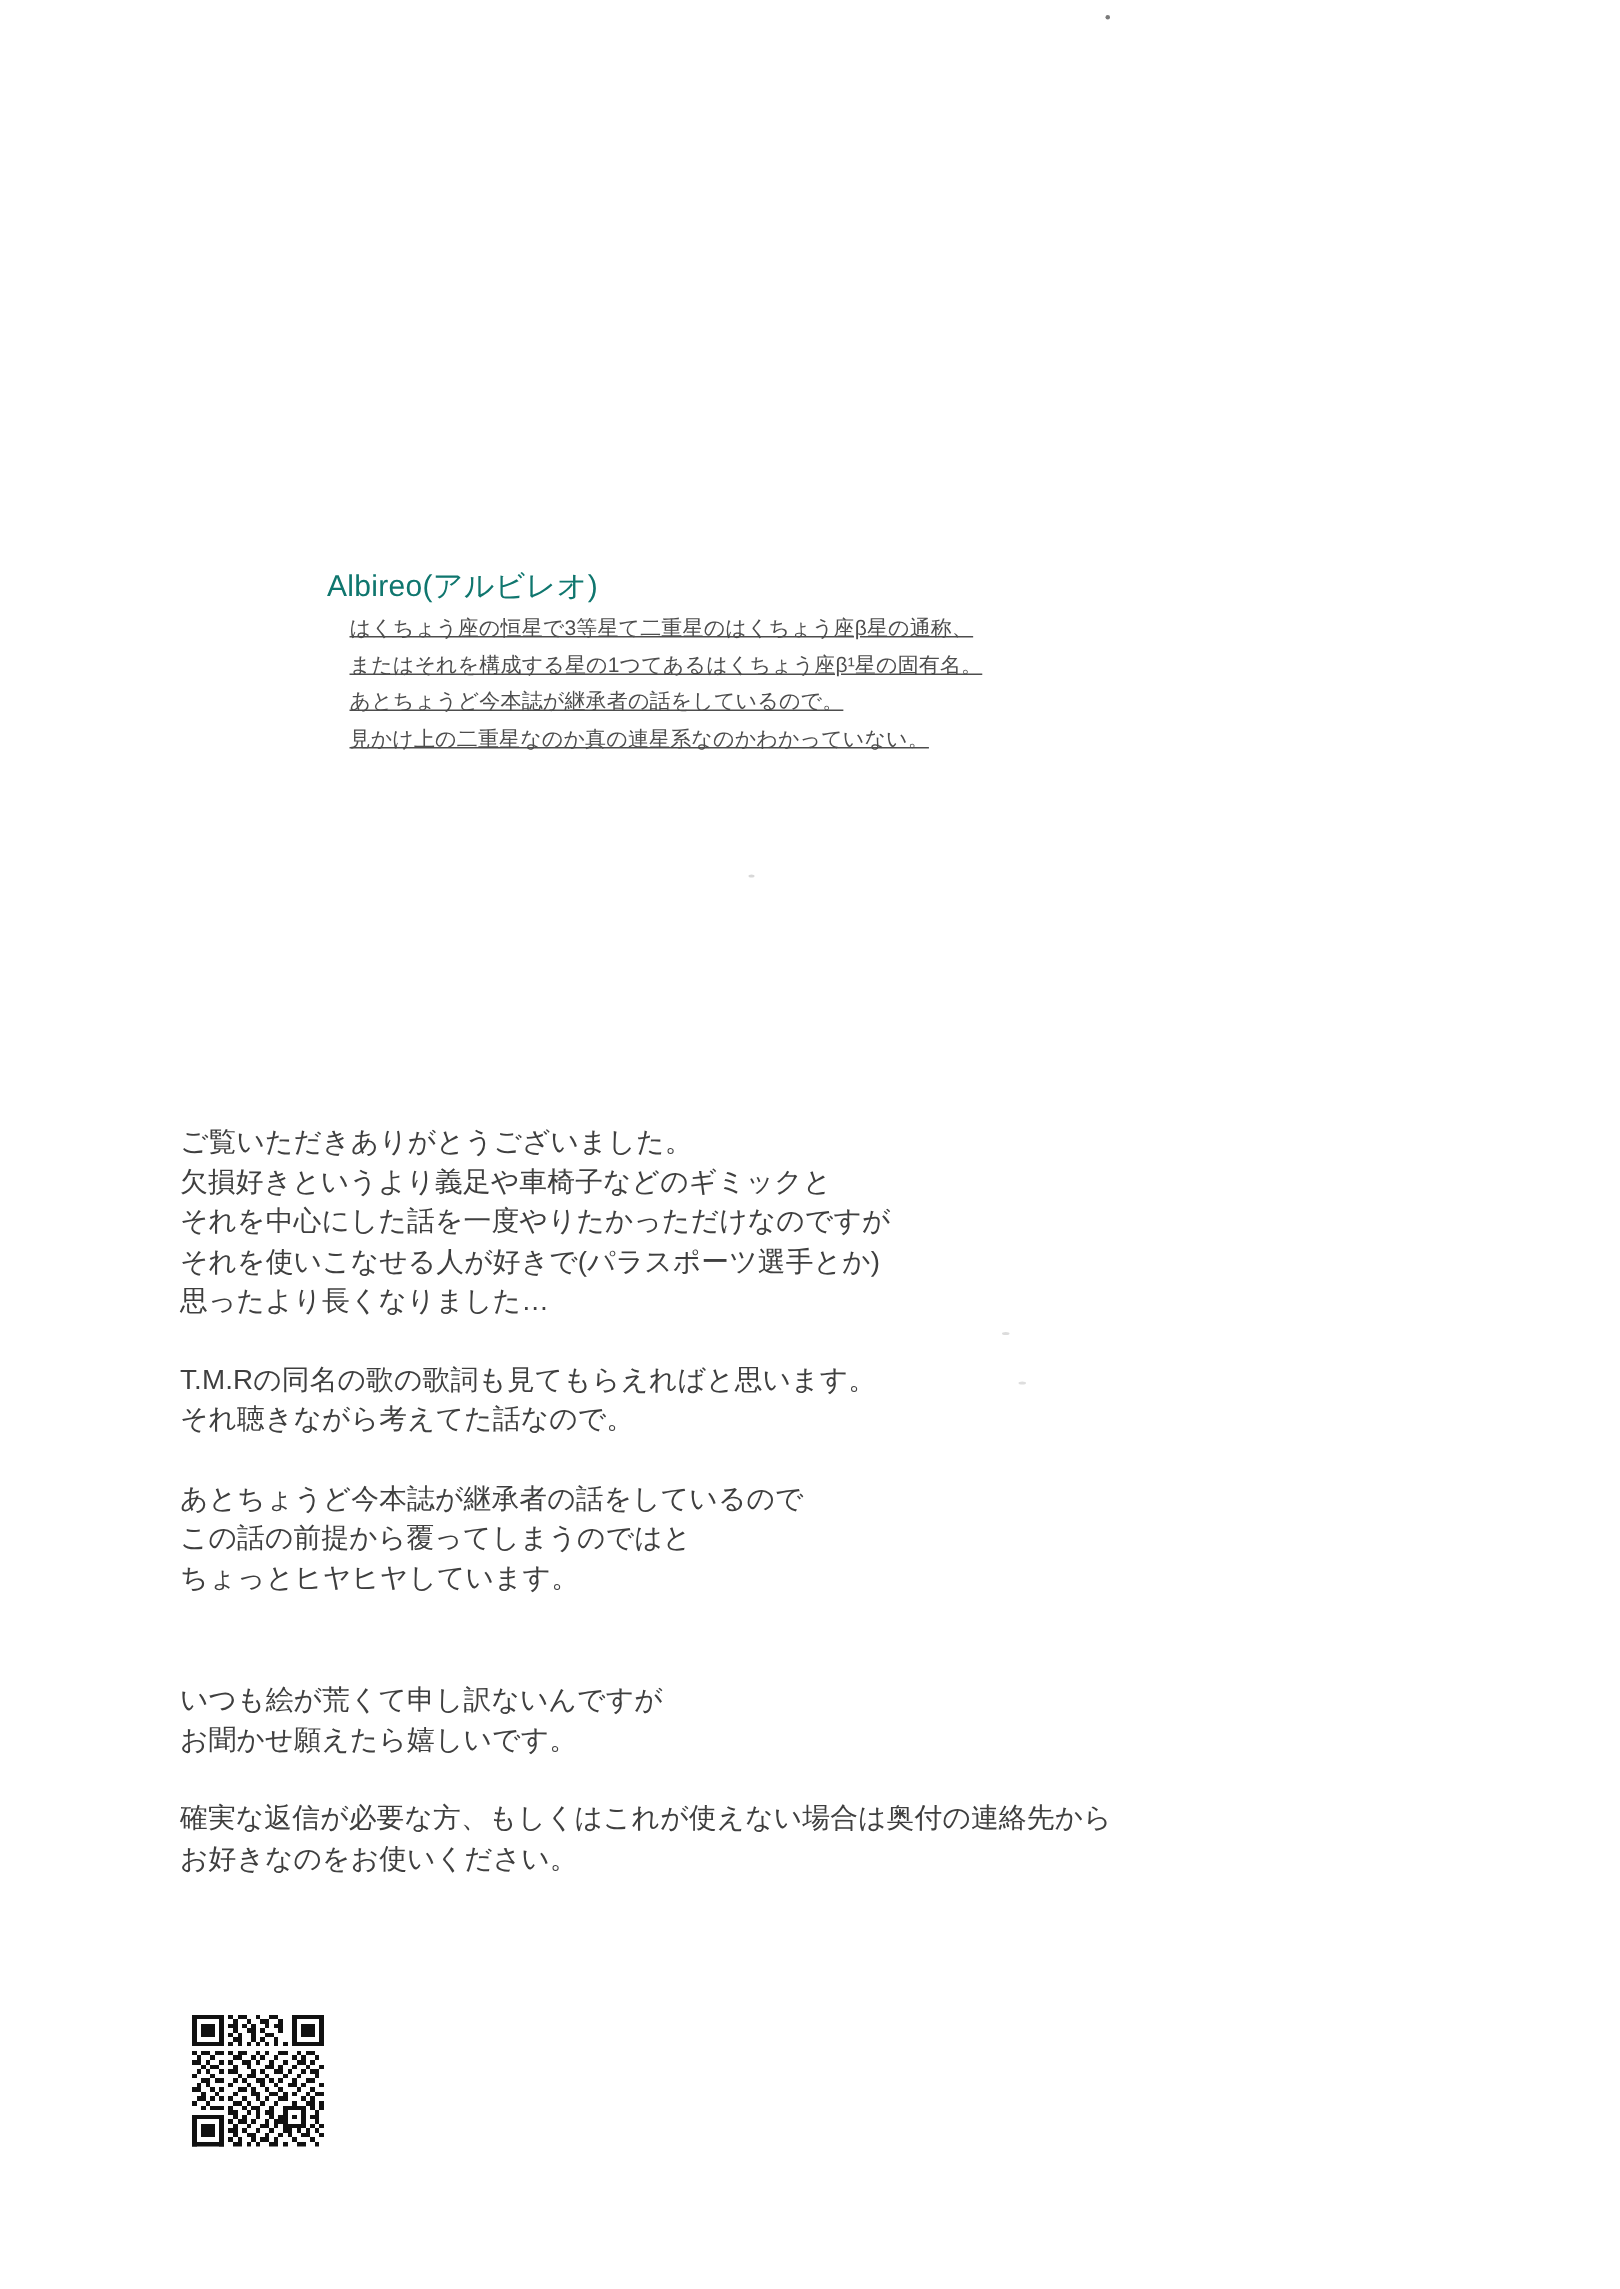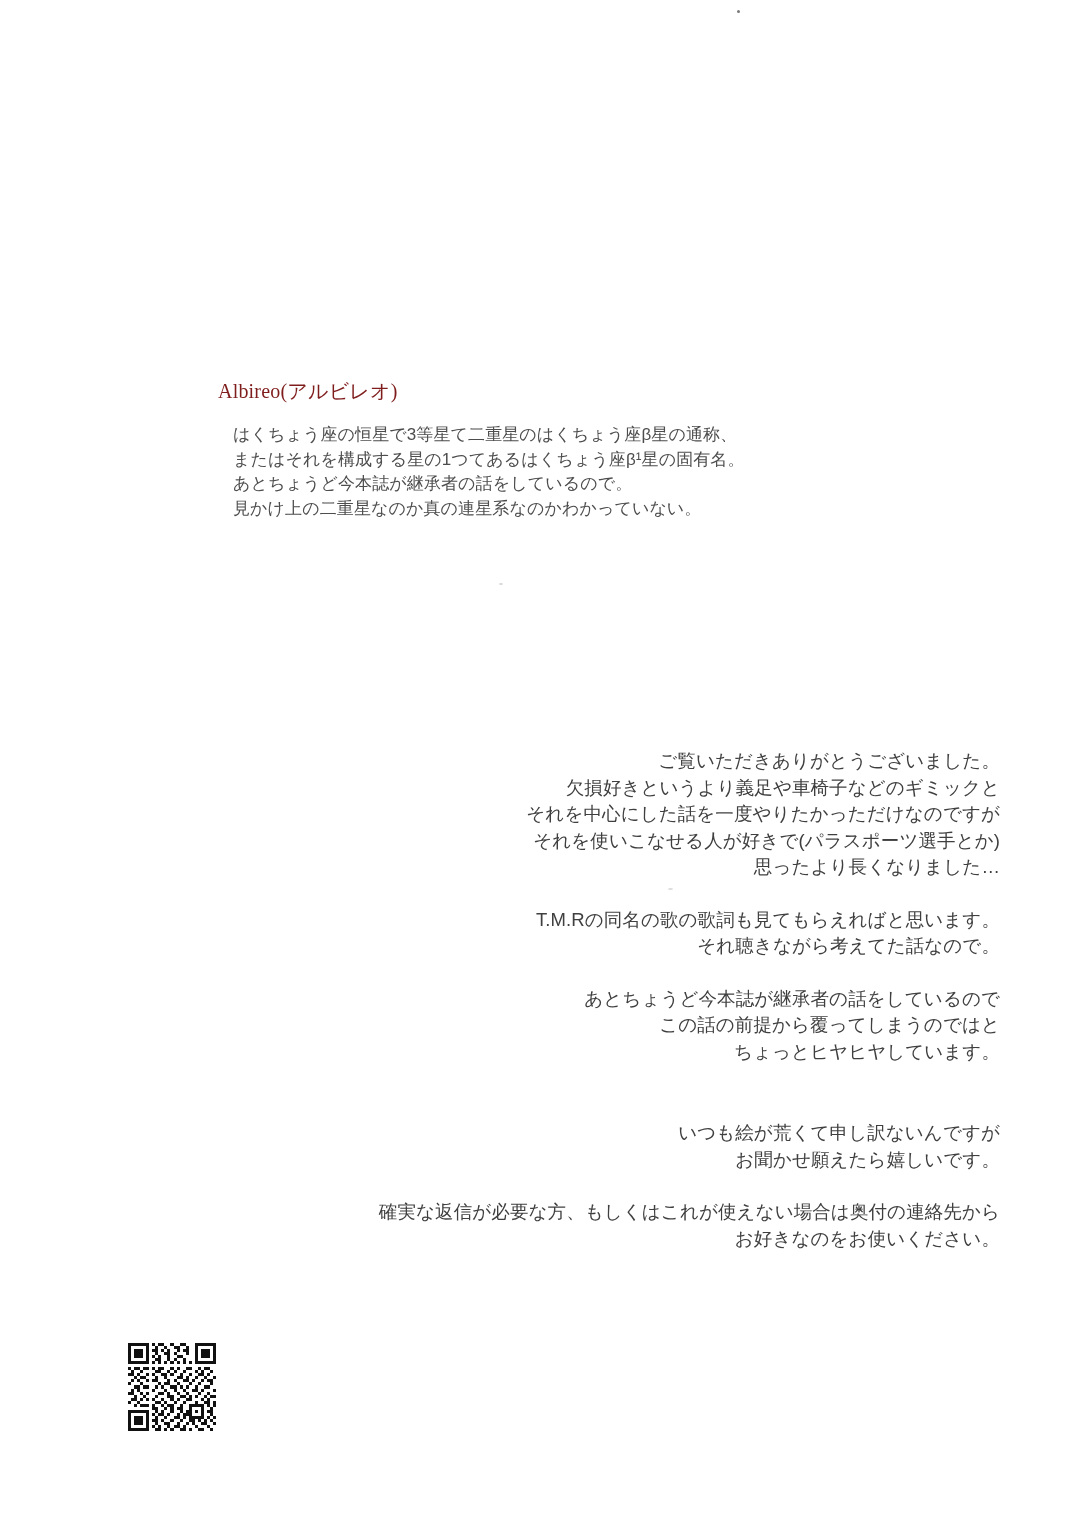--- a/index.html
+++ b/index.html
@@ -56,31 +56,31 @@
   
   .glossary {
     position: absolute;
     left: 218px;
     top: 377px;
     width: 800px;
   }
   .glossary-title {
     font-size: 20px;
     line-height: 28px;
-    color: #7f1d1d;
+    color: #0f766e;
     letter-spacing: 0.2px;
-    font-family: Liberation Serif, serif;
   }
   .glossary-body {
-    margin-top: 18px;
+    margin-top: 1px;
     padding-left: 15px;
-    font-size: 17px;
+    font-size: 14px;
     line-height: 24.5px;
     color: #4d4d4d;
     letter-spacing: 0.1px;
+    text-decoration: underline;
   }
   .glossary-body div {
     white-space: nowrap;
   }
 
   
   .afterword {
     position: absolute;
     left: 120px;
     top: 748px;
@@ -94,21 +94,20 @@
     margin: 0;
   }
   .afterword p + p {
     margin-top: 26px;
   }
   .afterword .gap-big {
     margin-top: 55px;
   }
   .afterword div {
     white-space: nowrap;
-    text-align: right;
   }
 
   
   .qr-wrap {
     position: absolute;
     left: 128px;
     top: 1343px;
     width: 88px;
     height: 88px;
   }

